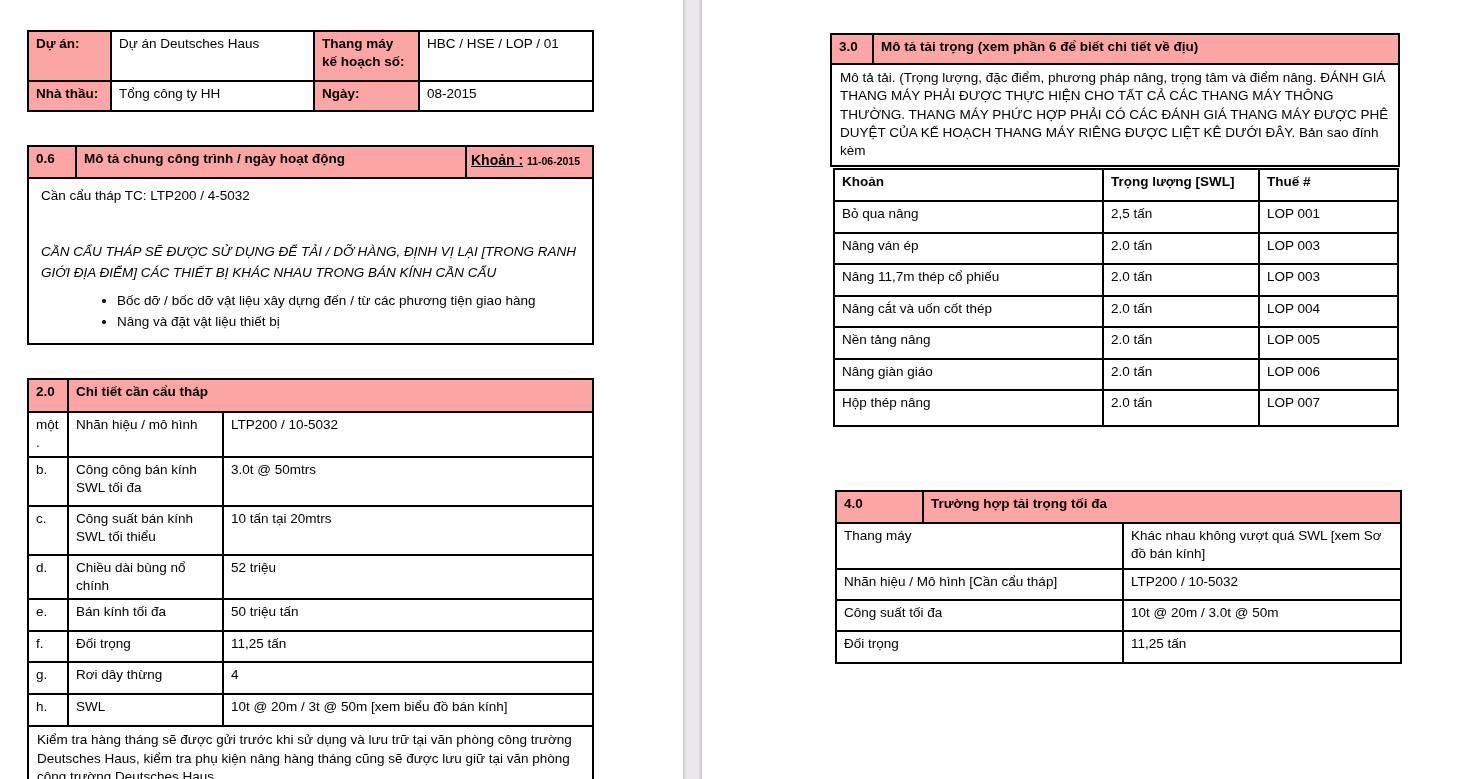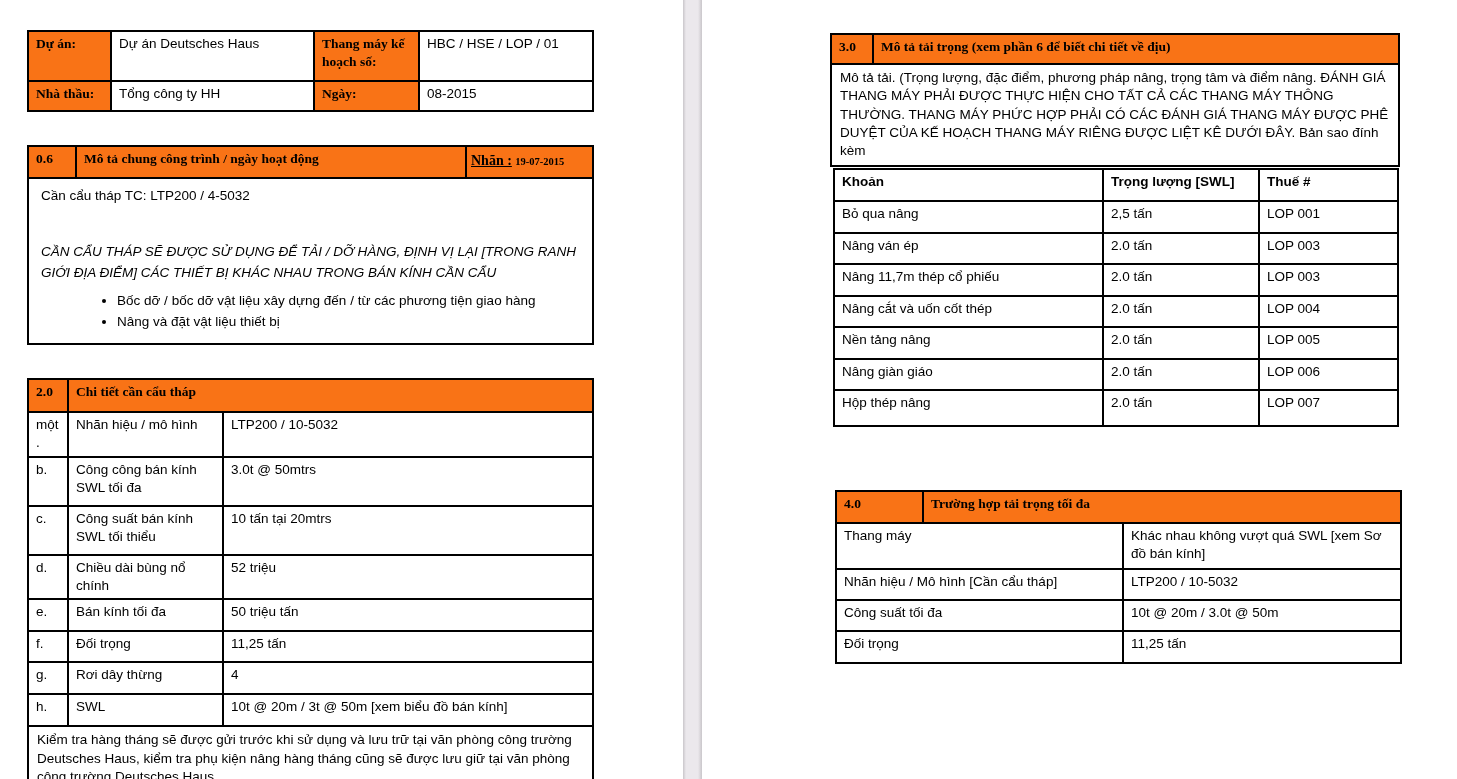--- a/index.html
+++ b/index.html
@@ -12,21 +12,21 @@
   #page-right{left:702px;width:755px;}
   #gutter{
     position:absolute;top:0;left:683px;width:19px;height:779px;
     background:linear-gradient(to right,#c9c6ca 0px,#ebe8ec 3px,#ebe8ec 15px,#c9c6ca 19px);
   }
   table.doc{border-collapse:collapse;table-layout:fixed;position:absolute;background:#fff;}
   table.doc td{
     border:2px solid #000;padding:3px 7px;vertical-align:top;
     font-size:13.5px;line-height:1.36;overflow:hidden;word-wrap:break-word;
   }
-  td.gray{background:#f97316;font-weight:bold;font-family:Liberation Serif, serif;}
+  td.gray{background:#fca5a5;font-weight:bold;}
   td.b{font-weight:bold;}
   .sec-num{font-weight:bold;font-size:14px;margin-left:8px;}
   .sec-title{font-weight:bold;font-size:14px;}
   .date-label{font-weight:bold;font-size:14px;text-decoration:underline;}
   .date-value{font-weight:bold;font-size:10.5px;}
   .s1-line1{margin:2px 0 0 2px;}
   .s1-italic{margin:37px 0 0 2px;font-style:italic;line-height:1.5;}
   ul.s1-bullets{margin:9px 0 0;padding-left:78px;}
   ul.s1-bullets li{margin:0 0 3px;}
   .para{line-height:1.5;margin-top:20px;}
@@ -67,22 +67,22 @@
     <colgroup>
         <col style="width:48px">
         <col style="width:390px">
         <col style="width:127px">
       </colgroup>
     <tbody>
         <tr style="height:32px">
       <td class="gray sec-num">0.6</td>
       <td class="gray sec-title">Mô tả chung công trình / ngày hoạt động</td>
       <td class="gray" style="padding:4px 4px;white-space:nowrap;">
-        <span class="date-label">Nhãn :</span>
-        <span class="date-value">19-07-2015</span>
+        <span class="date-label">Khoản :</span>
+        <span class="date-value">11-06-2015</span>
       </td>
     </tr>
     <tr style="height:166px">
       <td colspan="3" style="padding:6px 10px;">
         <div class="s1-line1">Cần cẩu tháp TC: LTP200 / 4-5032</div>
         <div class="s1-italic">CẦN CẨU THÁP SẼ ĐƯỢC SỬ DỤNG ĐỂ TẢI / DỠ HÀNG, ĐỊNH VỊ LẠI [TRONG RANH GIỚI ĐỊA ĐIỂM] CÁC THIẾT BỊ KHÁC NHAU TRONG BÁN KÍNH CẦN CẨU</div>
         <ul class="s1-bullets">
           <li>Bốc dỡ / bốc dỡ vật liệu xây dựng đến / từ các phương tiện giao hàng</li>
           <li>Nâng và đặt vật liệu thiết bị</li>
         </ul>

